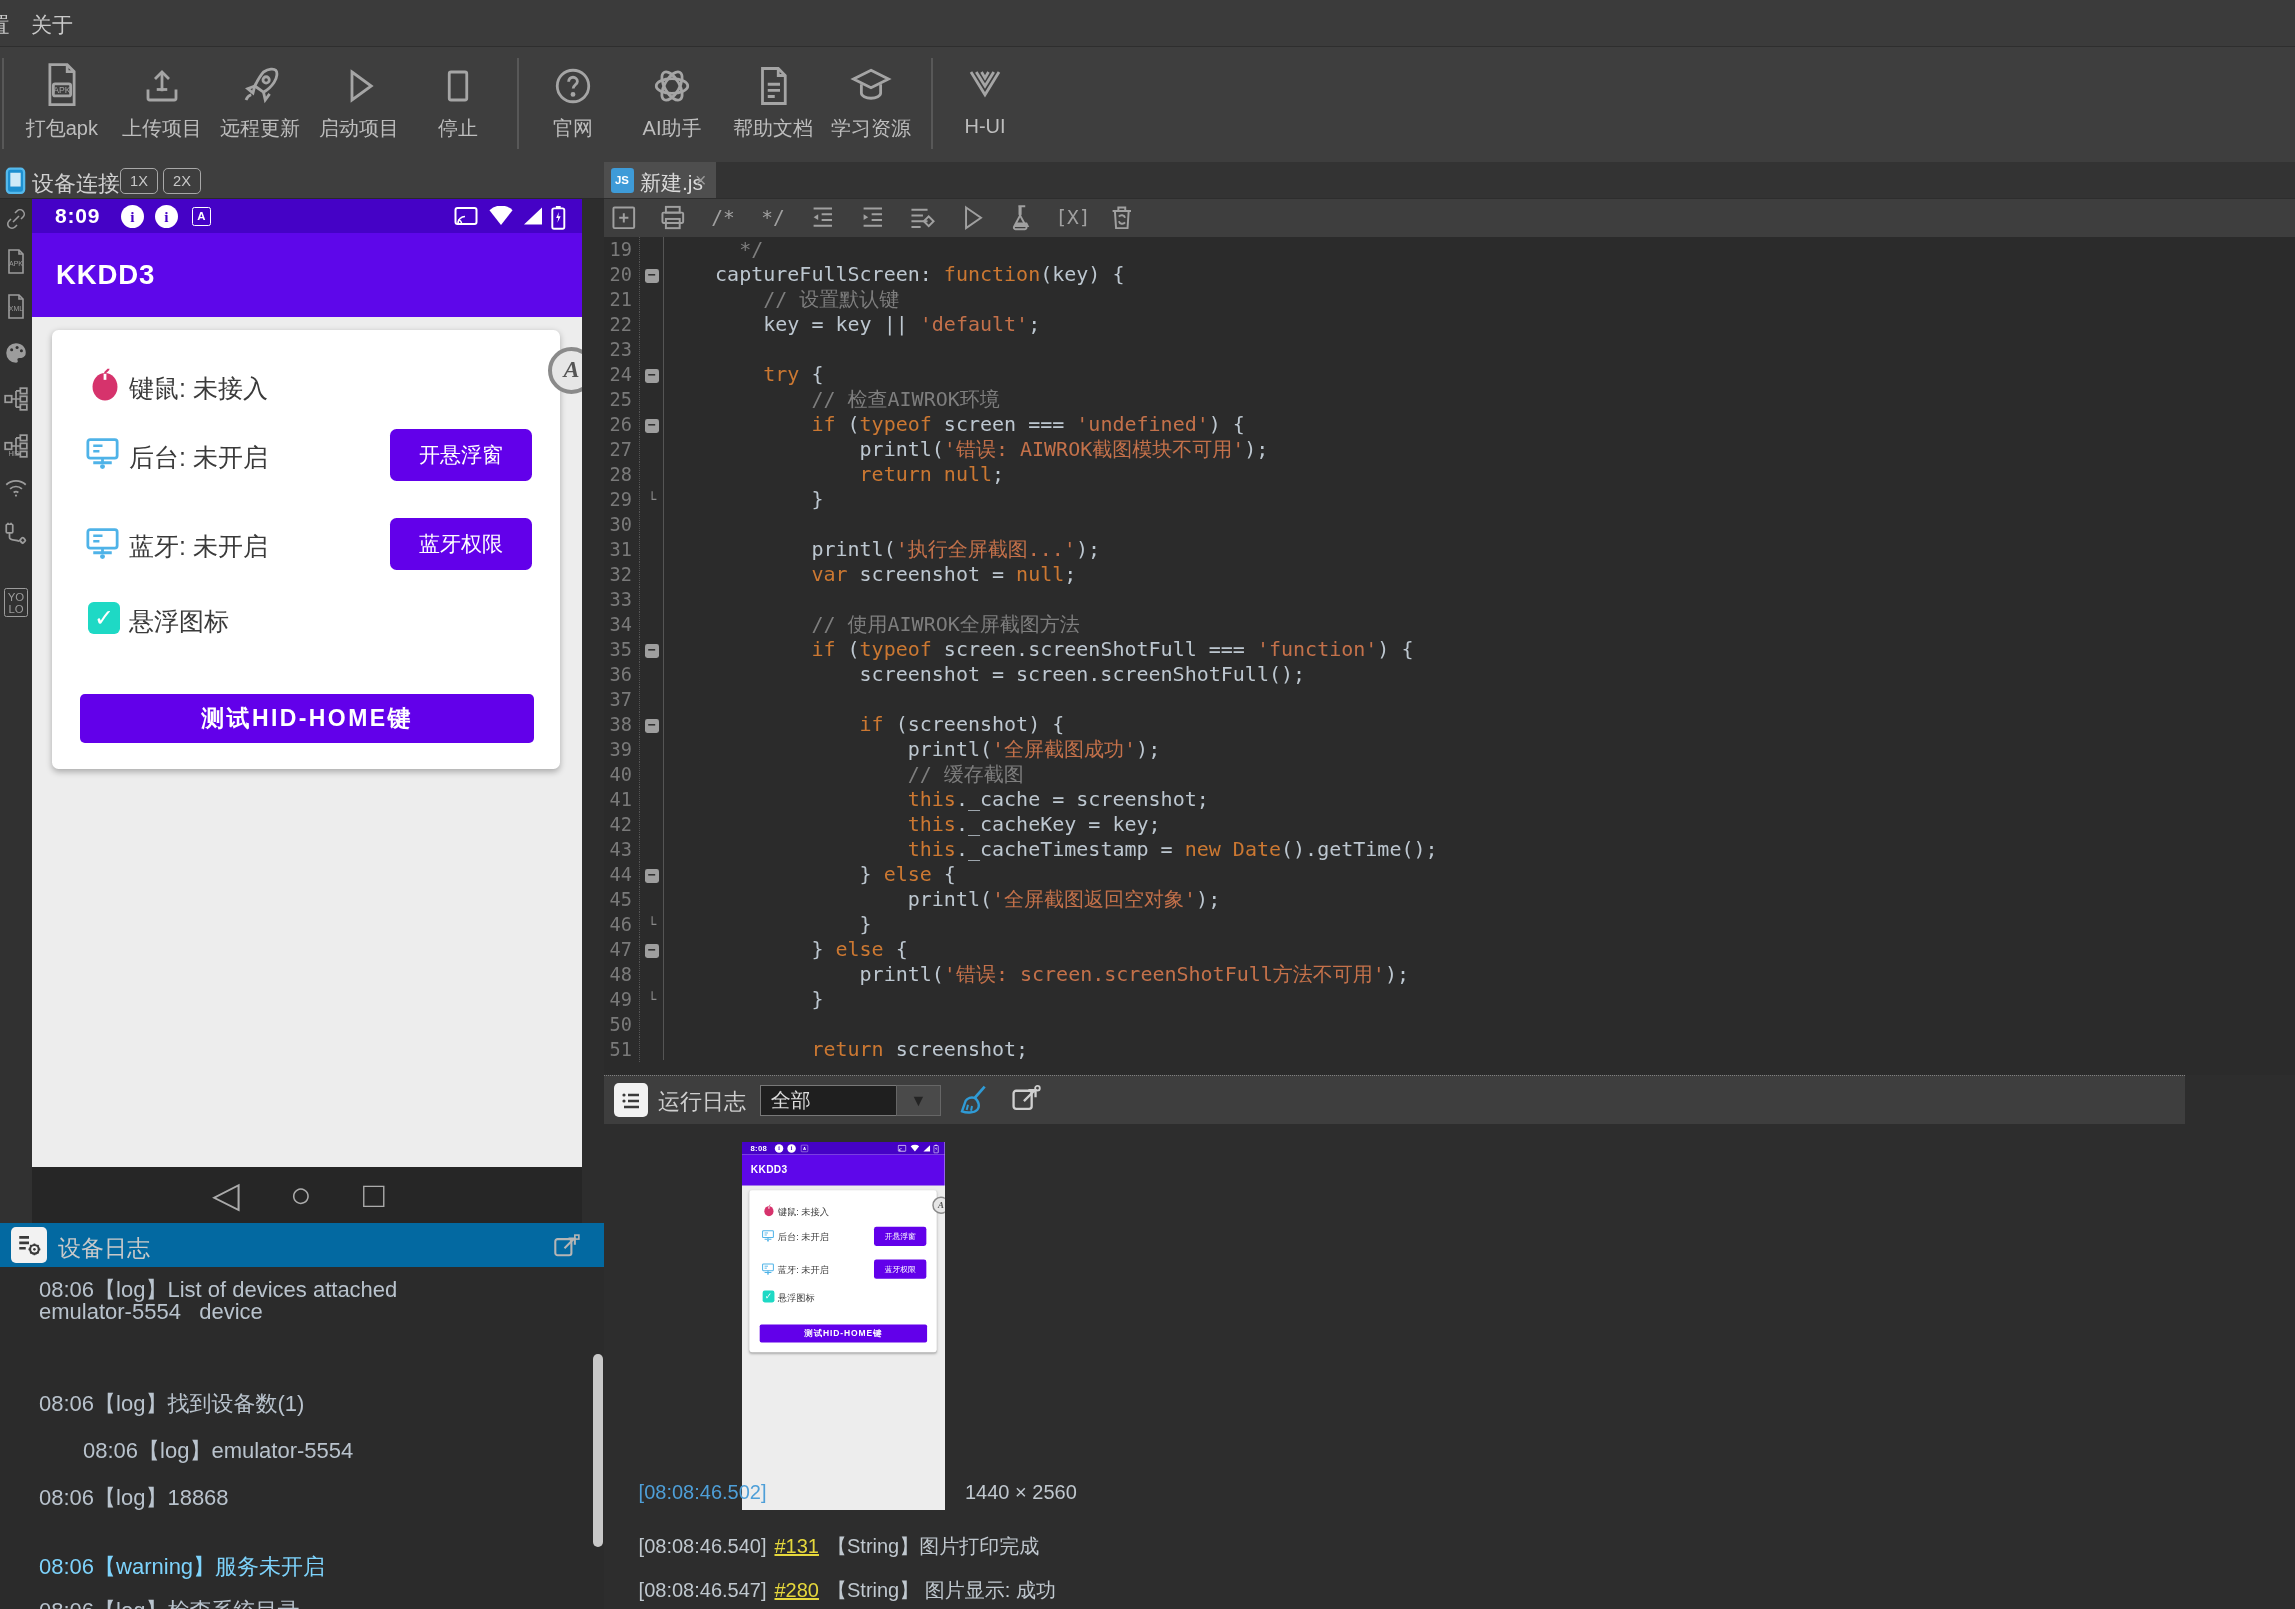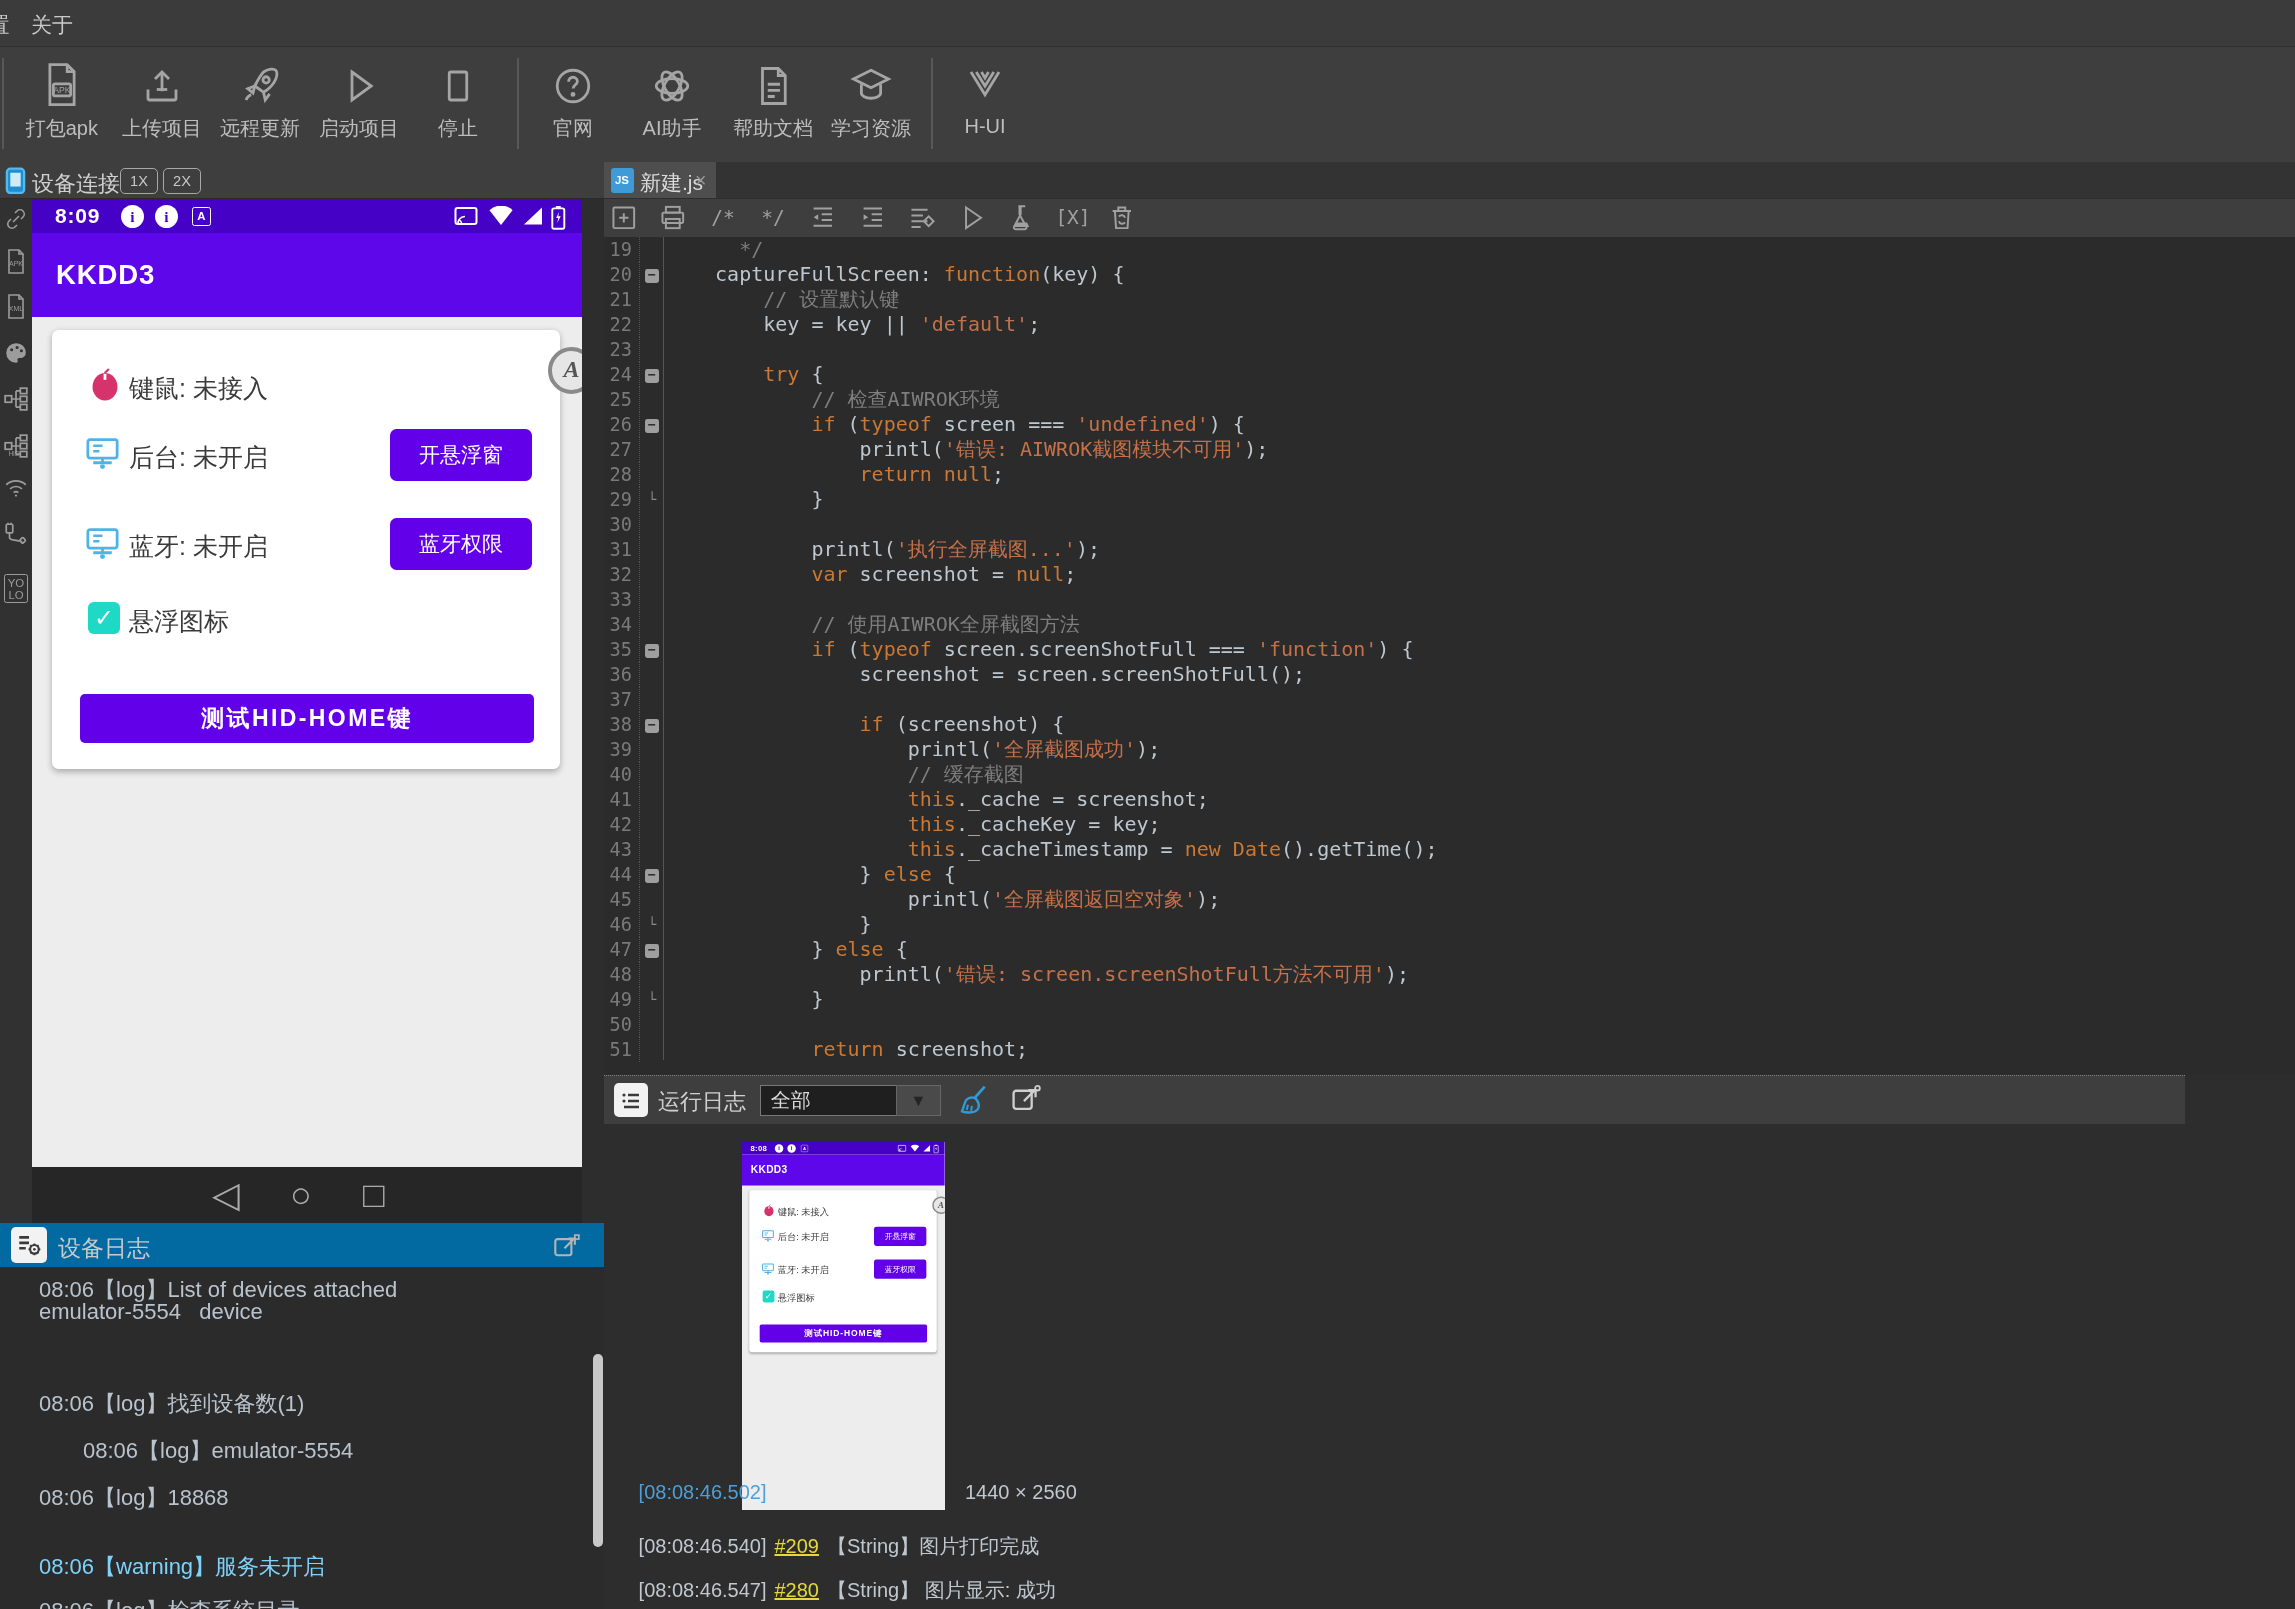--- a/index.html
+++ b/index.html
@@ -256,21 +256,21 @@
       </div>
     <div class="sic" style="top:317px;">
         <svg width="26" height="26" viewBox="0 0 24 24">
           <rect x="3" y="3" width="6" height="8" rx="1"></rect>
           <path d="M4.6 3V1.5M7.4 3V1.5"></path>
           <path d="M6 11v4c0 4 7 1.5 9 4"></path>
           <path d="M15 17.5l3.5 3.5"></path>
           <rect x="16.2" y="15.8" width="4" height="4" rx="1" transform="rotate(45 18.2 17.8)"></rect>
         </svg>
       </div>
-    <div class="sic" style="top:367px;height:45px;">
+    <div class="sic" style="top:381px;height:45px;">
       <div style="border:1.6px solid #9c9c9c;border-radius:2.4px;padding:1.6px 3.2px;font-size:11.4px;line-height:12px;color:#9c9c9c;text-align:center;">
         <div>YO</div>
         <div>LO</div>
       </div>
     </div>
   </div>
 
   <div id="devhead" class="abs">
     <svg class="abs" style="left:4.9px;top:4.9px;" width="21" height="27.6" viewBox="0 0 18 24">
         <rect x="1.5" y="1.5" width="15" height="21" rx="3" fill="#1d8fd0" stroke="#55b9ec" stroke-width="2"></rect>
@@ -554,21 +554,21 @@
         <button class="ptest">测试HID-HOME键</button>
       </div>
       <div class="avatar">A</div>
 
     </div>
         </div>
       </div>
     <span class="abs rl-time blue" style="left:18.6px;top:357px;">[08:08:46.502]</span>
     <span class="abs rl-txt" style="left:361px;top:357px;">1440 × 2560</span>
     <div class="abs" style="left:18.6px;top:409px;">
-      <span class="rl-time">[08:08:46.540]</span><span class="rl-ref">#209</span><span class="rl-txt">【String】图片打印完成</span>
+      <span class="rl-time">[08:08:46.540]</span><span class="rl-ref">#131</span><span class="rl-txt">【String】图片打印完成</span>
     </div>
     <div class="abs" style="left:18.6px;top:453px;">
       <span class="rl-time">[08:08:46.547]</span><span class="rl-ref">#280</span><span class="rl-txt">【String】 图片显示: 成功</span>
     </div>
   </div>
 
 </div>
 
 
 </body></html>

